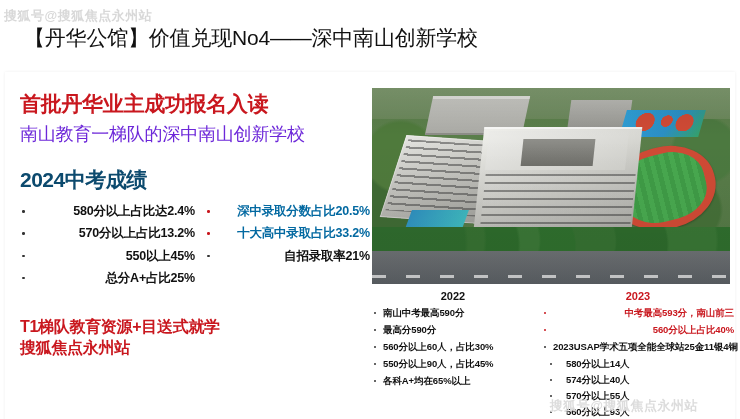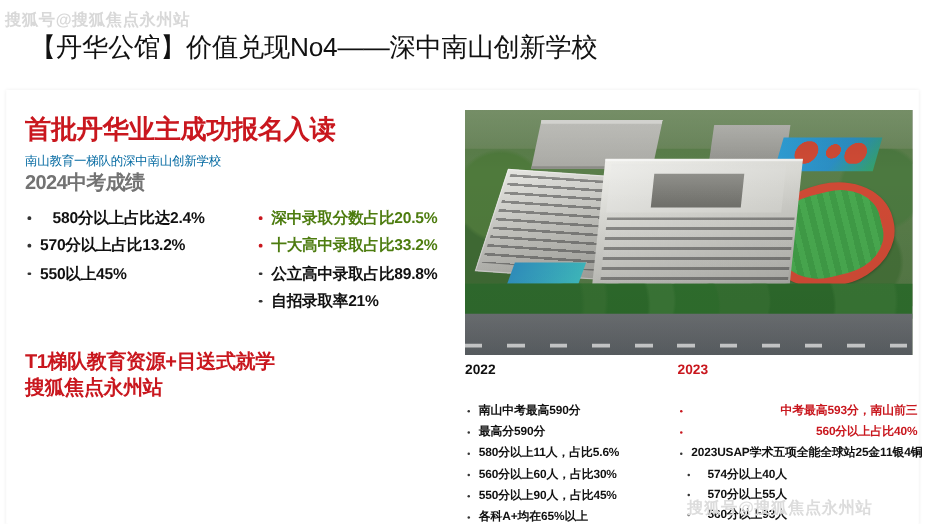--- a/index.html
+++ b/index.html
@@ -67,42 +67,44 @@
   .lead-red {
     font-size: 21px;
     font-weight: 800;
     color: #c9171e;
     letter-spacing: -0.3px;
     line-height: 1.15;
     white-space: nowrap;
   }
   .lead-sub {
     margin-top: 6px;
-    font-size: 10px;
+    font-size: 18px;
     font-weight: 400;
-    color: #0369a1;
+    color: #6d28d9;
     letter-spacing: -0.2px;
     white-space: nowrap;
   }
   .section-title {
-    font-size: 16px;
+    margin-top: 20px;
+    font-size: 21px;
     font-weight: 800;
-    color: #737373;
+    color: #0c4a6e;
     letter-spacing: -0.5px;
   }
 
   .bullet-cols {
     margin-top: 6px;
     display: flex;
     gap: 10px;
   }
   .bullet-list {
     list-style: none;
     margin: 0;
     padding: 0;
+    text-align: right;
   }
   .bullet-list li {
     position: relative;
     padding-left: 12px;
     font-size: 12.5px;
     font-weight: 700;
     line-height: 1.78;
     color: #111111;
     white-space: nowrap;
     letter-spacing: -0.2px;
@@ -110,21 +112,21 @@
   .bullet-list li::before {
     content: "";
     position: absolute;
     left: 2px;
     top: 10px;
     width: 2.5px;
     height: 2.5px;
     background: #333333;
     border-radius: 50%;
   }
-  .bullet-list li.red { color: #4d7c0f; }
+  .bullet-list li.red { color: #0369a1; }
   .bullet-list li.red::before { background: #c9171e; }
   .bullet-list li.indent { padding-left: 22px; }
 
   .col-a { width: 175px; }
   .col-b { width: 165px; }
 
   .footer-red {
     margin-top: 28px;
     font-size: 16px;
     font-weight: 800;
@@ -280,21 +282,22 @@
     width: 362px;
     display: flex;
     gap: 8px;
   }
   .year-col { width: 170px; }
   .year-col.wide { width: 192px; }
   .year-label {
     font-size: 11px;
     font-weight: 700;
     color: #111111;
-    margin-bottom: 19px;
+    margin-bottom: 3px;
+    text-align: center;
   }
   .year-label.red { color: #c9171e; }
   .year-list {
     list-style: none;
     margin: 0;
     padding: 0;
   }
   .year-list li {
     position: relative;
     padding-left: 11px;
@@ -334,25 +337,25 @@
     <div class="left-col">
       <div class="lead-red">首批丹华业主成功报名入读</div>
       <div class="lead-sub">南山教育一梯队的深中南山创新学校</div>
       <div class="section-title">2024中考成绩</div>
 
       <div class="bullet-cols">
         <ul class="bullet-list col-a" id="bullets-left">
             <li class="indent">580分以上占比达2.4%</li>
             <li>570分以上占比13.2%</li>
             <li>550以上45%</li>
+            <li>总分A+占比25%</li>
           </ul>
         <ul class="bullet-list col-b" id="bullets-right">
             <li class="red">深中录取分数占比20.5%</li>
             <li class="red">十大高中录取占比33.2%</li>
-            <li>公立高中录取占比89.8%</li>
             <li>自招录取率21%</li>
           </ul>
       </div>
 
       <div class="footer-red">
         <span>T1梯队教育资源+目送式就学</span>
         <span>搜狐焦点永州站</span>
       </div>
     </div>
 
@@ -379,32 +382,32 @@
         <div class="ph-shade"></div>
       </div>
     </div>
 
     <div class="years">
       <div class="year-col">
         <div class="year-label" id="year-label-0">2022</div>
         <ul class="year-list" id="year-list-0">
             <li>南山中考最高590分</li>
             <li>最高分590分</li>
-            <li>580分以上11人，占比5.6%</li>
             <li>560分以上60人，占比30%</li>
             <li>550分以上90人，占比45%</li>
             <li>各科A+均在65%以上</li>
           </ul>
       </div>
       <div class="year-col wide">
         <div class="year-label red" id="year-label-1">2023</div>
         <ul class="year-list" id="year-list-1">
             <li class="red">中考最高593分，南山前三</li>
             <li class="red">560分以上占比40%</li>
             <li>2023USAP学术五项全能全球站25金11银4铜</li>
+            <li class="sub">580分以上14人</li>
             <li class="sub">574分以上40人</li>
             <li class="sub">570分以上55人</li>
             <li class="sub">560分以上93人</li>
             <li class="sub">560分以上占比40%</li>
           </ul>
       </div>
     </div>
 
   </div>
 

